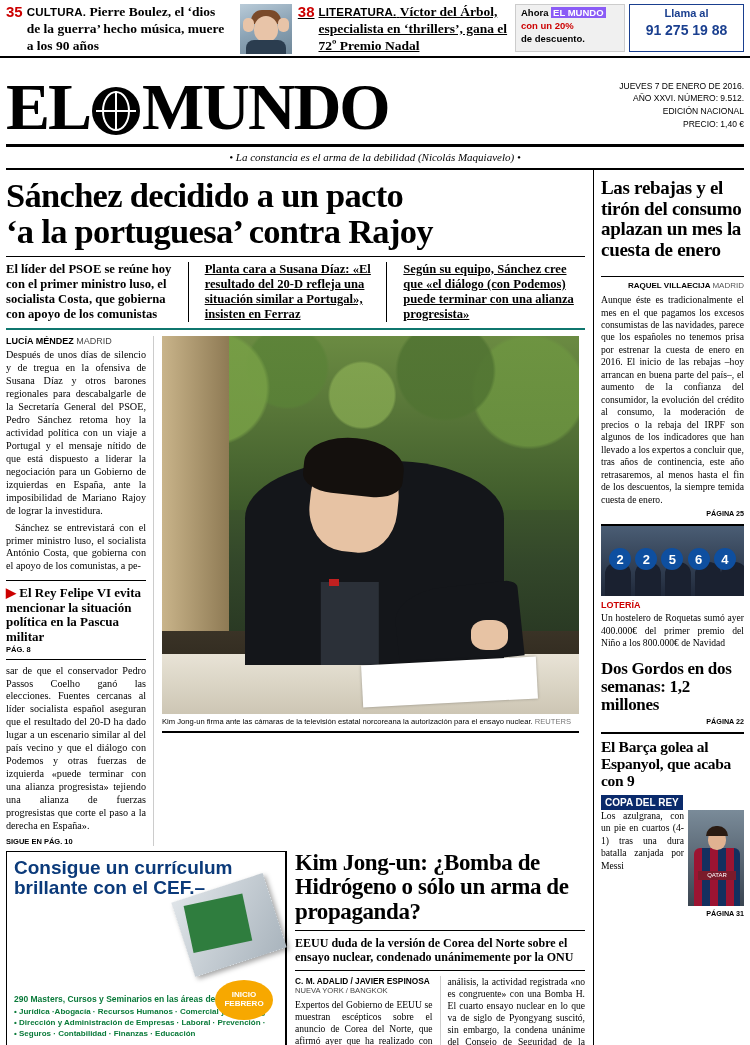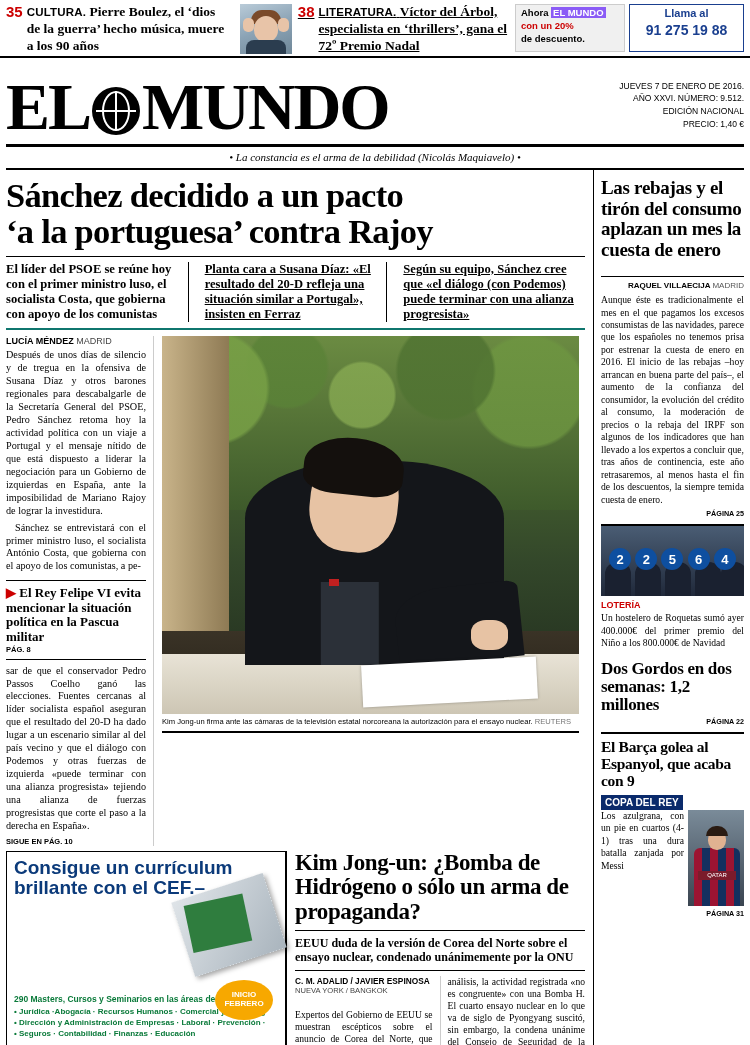--- a/index.html
+++ b/index.html
@@ -235,21 +235,21 @@
   .kim-block { width: 300px; padding-left: 8px; border-left: 1px solid #000; }
   .kim-head { font-size: 23px; font-weight: bold; line-height: 1.06; letter-spacing: -.4px; }
   .kim-sub {
     font-size: 12px; font-weight: bold; line-height: 1.2; margin-top: 6px;
     border-top: 1px solid #000; border-bottom: 1px solid #000; padding: 5px 0;
   }
   .kim-cols { display: flex; margin-top: 5px; }
   .kim-col { flex: 1; font-size: 9.6px; line-height: 1.26; text-align: justify; }
   .kim-col + .kim-col { margin-left: 7px; padding-left: 7px; border-left: 1px solid #ccc; }
   .kim-byline { font-family: "Liberation Sans", sans-serif; font-size: 8.3px; font-weight: bold; }
-  .kim-city { font-family: "Liberation Sans", sans-serif; font-size: 7.6px; color: #444; margin-bottom: 13px; }
+  .kim-city { font-family: "Liberation Sans", sans-serif; font-size: 7.6px; color: #444; margin-bottom: 3px; }
 
   
   .rc-head {
     font-size: 19px; font-weight: bold; line-height: 1.08; padding: 8px 0 6px 0; letter-spacing: -.3px;
   }
   .rc-byline {
     font-family: "Liberation Sans", sans-serif; font-size: 8px; font-weight: bold; text-align: right;
     border-top: 1px solid #000; padding-top: 4px; margin-top: 10px;
   }
   .rc-byline .city { font-weight: normal; color: #555; }

